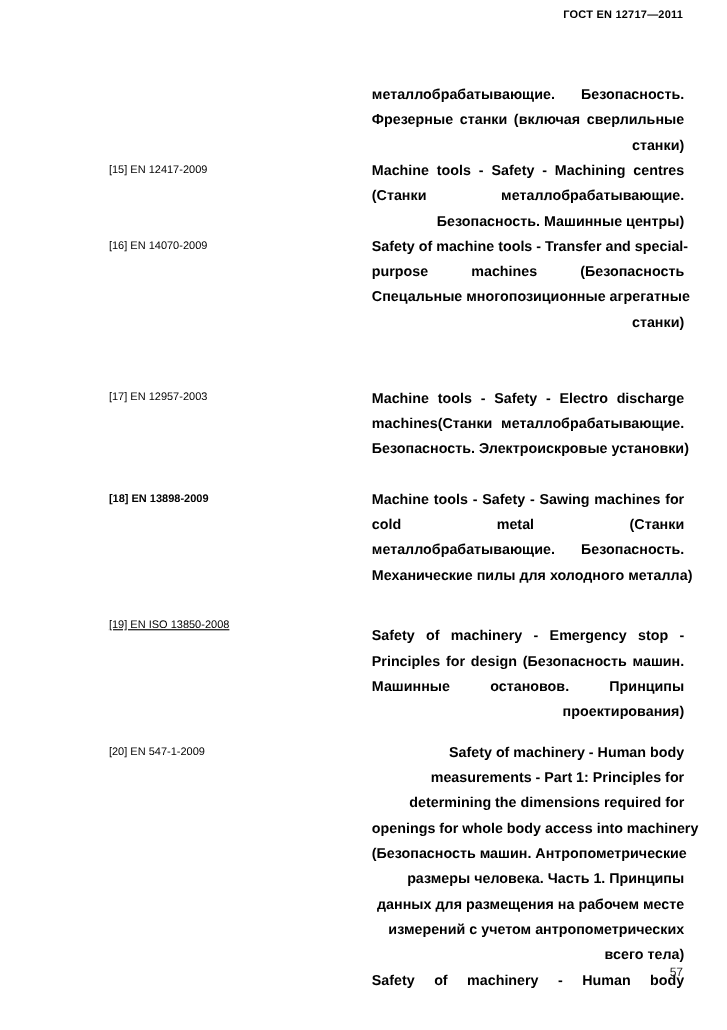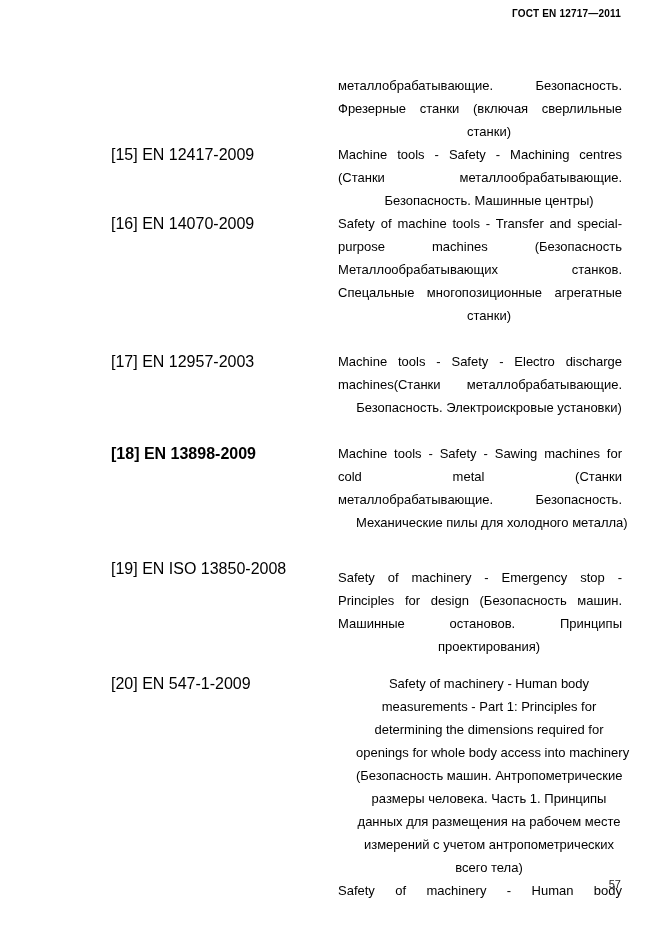--- a/index.html
+++ b/index.html
@@ -1,68 +1,67 @@
 <!DOCTYPE html>
 <html><head>
 <meta charset="utf-8">
 <style>
   html, body { margin: 0; padding: 0; background: #ffffff; }
   body { width: 661px; height: 936px; position: relative; overflow: hidden;
          font-family: "Liberation Sans", sans-serif; color: #000; }
   .header { position: absolute; right: 40px; top: 8px; font-weight: bold; font-size: 10px; letter-spacing: 0.2px; }
-  .ref-id { position: absolute; left: 72px; font-size: 16px; line-height: 23px; white-space: nowrap; padding-left: 39px; }
-  .ref-desc { position: absolute; left: 338px; width: 284px; font-size: 13px; line-height: 23px; }
+  .ref-id { position: absolute; left: 60px; font-size: 10px; line-height: 23px; white-space: nowrap; padding-left: 39px; }
+  .ref-desc { position: absolute; left: 338px; width: 284px; font-size: 13px; line-height: 23px; font-weight: bold; }
   .line { display: block; height: 23px; white-space: nowrap; }
   .line.j { text-align: justify; text-align-last: justify; }
-  .line.l { text-align: center; margin-left: 18px; }
+  .line.l { text-align: right; }
   .page-num { position: absolute; right: 40px; top: 878px; font-size: 11px; color: #222; }
 </style>
 </head>
 <body>
 
 <div class="header">ГОСТ EN 12717—2011</div>
 
 <div class="ref-desc" style="top:74px;">
   <span class="line j">металлобрабатывающие.        Безопасность.</span>
   <span class="line j">Фрезерные станки (включая сверлильные</span>
   <span class="line l">станки)</span>
 </div>
 
 <div class="ref-id" style="top:143px;">[15] EN 12417-2009</div>
 <div class="ref-desc" style="top:143px;">
   <span class="line j">Machine tools - Safety - Machining centres</span>
-  <span class="line j">(Станки металлообрабатывающие.</span>
+  <span class="line j">(Станки металлобрабатывающие.</span>
   <span class="line l">Безопасность. Машинные центры)</span>
 </div>
 
 <div class="ref-id" style="top:212px;">[16] EN 14070-2009</div>
 <div class="ref-desc" style="top:212px;">
   <span class="line j">Safety of machine tools - Transfer and special-</span>
   <span class="line j">purpose machines (Безопасность</span>
-  <span class="line j">Металлообрабатывающих станков.</span>
   <span class="line j">Спецальные многопозиционные агрегатные</span>
   <span class="line l">станки)</span>
 </div>
 
 <div class="ref-id" style="top:350px;">[17] EN 12957-2003</div>
 <div class="ref-desc" style="top:350px;">
   <span class="line j">Machine tools - Safety - Electro discharge</span>
   <span class="line j">machines(Станки металлобрабатывающие.</span>
   <span class="line l">Безопасность. Электроискровые установки)</span>
 </div>
 
 <div class="ref-id" style="top:442px;font-weight:bold;">[18] EN 13898-2009</div>
 <div class="ref-desc" style="top:442px;">
   <span class="line j">Machine tools - Safety - Sawing machines for</span>
   <span class="line j">cold metal (Станки</span>
   <span class="line j">металлобрабатывающие. Безопасность.</span>
   <span class="line l">Механические пилы для холодного металла)</span>
 </div>
 
-<div class="ref-id" style="top:557px;">[19] EN ISO 13850-2008</div>
+<div class="ref-id" style="top:557px;text-decoration:underline;">[19] EN ISO 13850-2008</div>
 <div class="ref-desc" style="top:566px;">
   <span class="line j">Safety of machinery - Emergency stop -</span>
   <span class="line j">Principles for design (Безопасность машин.</span>
   <span class="line j">Машинные остановов. Принципы</span>
   <span class="line l">проектирования)</span>
 </div>
 
 <div class="ref-id" style="top:672px;">[20] EN 547-1-2009</div>
 <div class="ref-desc" style="top:672px;">
   <span class="line l">Safety of machinery - Human body</span>

